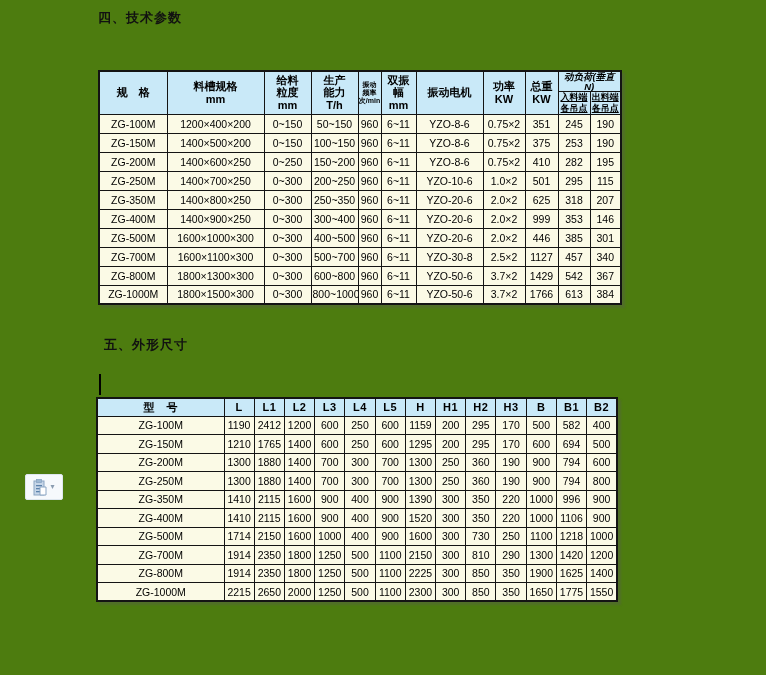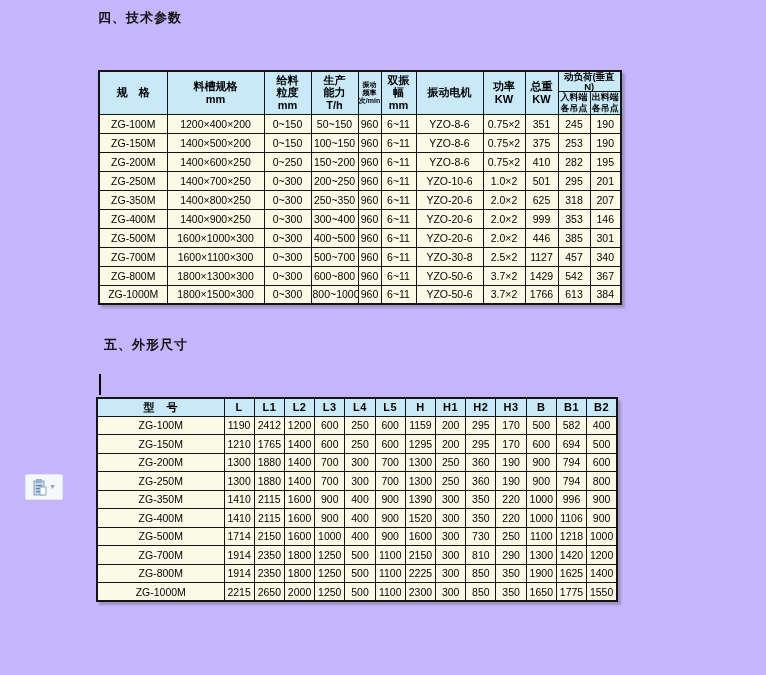--- a/index.html
+++ b/index.html
@@ -3,21 +3,21 @@
 <meta charset="utf-8">
 <style>
   :root{
     --header-bg:#c9e9f8;
     --cell-bg:#fbfae6;
     --border:#141414;
   }
   *{box-sizing:border-box;}
   html,body{margin:0;padding:0;background:#fff;}
   .page{
-    position:relative;width:766px;height:675px;background:#c4b5fd;overflow:hidden;
+    position:relative;width:766px;height:675px;background:#4d7c0f;overflow:hidden;
     font-family:"Liberation Sans","DejaVu Sans",sans-serif;color:#000;
   }
   .sec-title{position:absolute;margin:0;font-size:13px;font-weight:bold;color:#111;letter-spacing:1px;}
   .sec-title.t1{left:98px;top:9px;}
   .sec-title.t2{left:104px;top:336px;}
 
   table.doc-table{
     position:absolute;border-collapse:collapse;table-layout:fixed;
     border:2px solid var(--border);
     box-shadow:3px 3px 2px rgba(90,90,90,0.35);
@@ -31,22 +31,22 @@
   .doc-table th{
     background:var(--header-bg);
     font-weight:bold;white-space:pre-line;line-height:1.15;
   }
   .doc-table td{background:var(--cell-bg);white-space:nowrap;}
 
   
   .table1{left:98px;top:70px;width:522px;}
   .table1 th{font-size:11px;}
   .table1 th.small{font-size:7px;line-height:1.1;padding:0;}
-  .table1 th.group{font-size:9.5px;height:15px;line-height:1;}
-  .table1 th.sub{font-size:9px;line-height:1.2;}
+  .table1 th.group{font-size:9.5px;height:15px;line-height:1;font-style:italic;}
+  .table1 th.sub{font-size:9px;line-height:1.2;text-decoration:underline;}
   .table1 td{font-size:10.5px;height:19px;}
 
   
   .table2{left:96px;top:397px;width:522px;}
   .table2 th{font-size:11px;height:18px;letter-spacing:0.5px;margin-left:24px;}
   .table2 td{font-size:10.5px;height:18.5px;}
 
   .text-cursor{position:absolute;left:99px;top:374px;width:2px;height:21px;background:#000;}
 
   .paste-btn{
@@ -152,21 +152,21 @@
           <td>ZG-250M</td>
           <td>1400×700×250</td>
           <td>0~300</td>
           <td>200~250</td>
           <td>960</td>
           <td>6~11</td>
           <td>YZO-10-6</td>
           <td>1.0×2</td>
           <td>501</td>
           <td>295</td>
-          <td>201</td>
+          <td>115</td>
         </tr>
         <tr>
           <td>ZG-350M</td>
           <td>1400×800×250</td>
           <td>0~300</td>
           <td>250~350</td>
           <td>960</td>
           <td>6~11</td>
           <td>YZO-20-6</td>
           <td>2.0×2</td>

